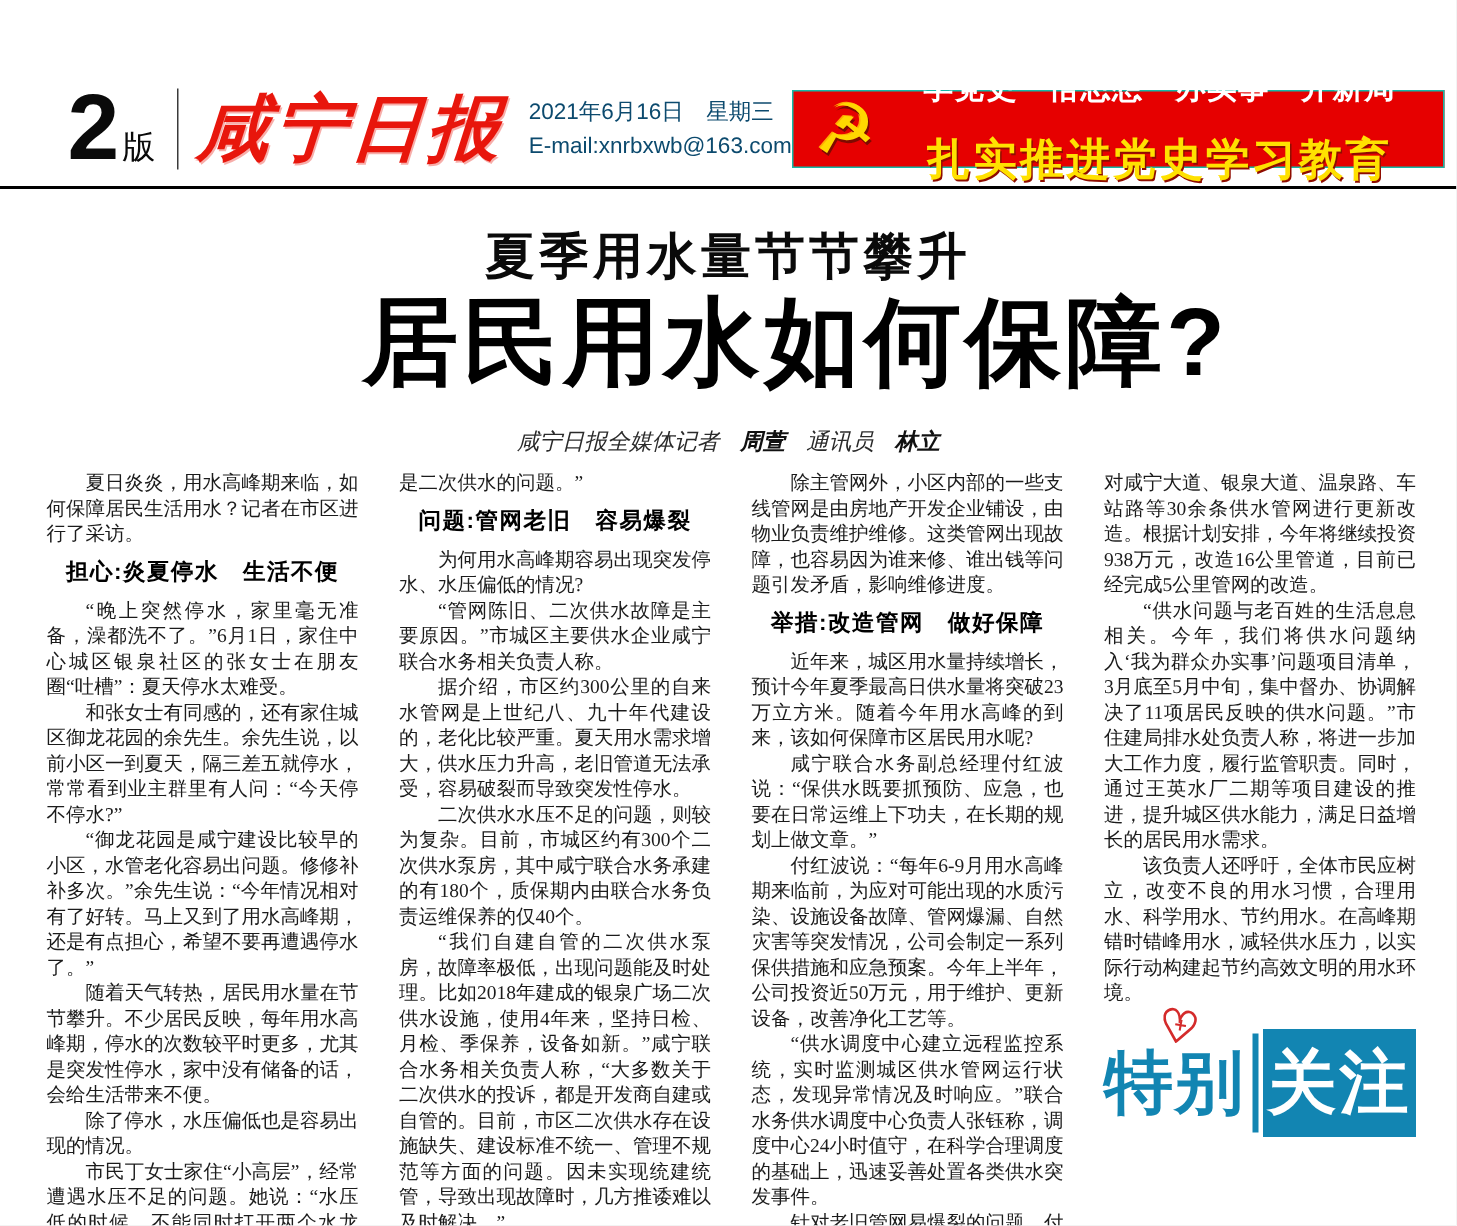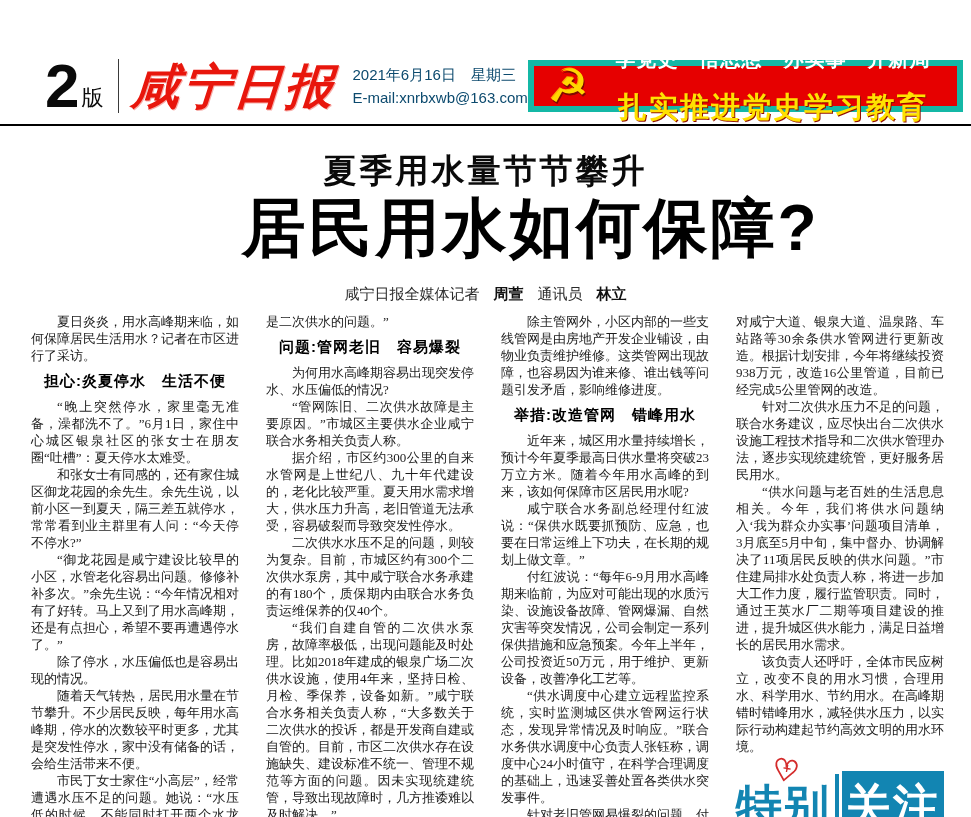--- a/index.html
+++ b/index.html
@@ -10,41 +10,41 @@
   .header-row{position:absolute;left:45px;top:50px;right:8px;height:72px;display:flex;align-items:center;}
   .edition{display:flex;align-items:flex-end;line-height:1;}
   .ed-num{font-size:62px;font-weight:bold;color:#0a0a0a;line-height:0.9;}
   .ed-label{font-size:22px;color:#0a0a0a;margin-left:2px;padding-bottom:5px;}
   .vdiv{width:1px;height:54px;background:#3a3a3a;margin:0 13px 0 15px;}
   .masthead{font-family:"DejaVu Serif",serif;font-style:italic;font-weight:bold;
             font-size:48px;color:#e8160c;letter-spacing:3px;line-height:1;
             transform:skewX(-4deg);white-space:nowrap;text-shadow:1px 1px 0 rgba(232,22,12,.35);}
   .dateblock{margin-left:16px;font-size:15px;line-height:1.55;color:#0c4a6e;white-space:nowrap;}
 
-  .banner{margin-left:auto;width:438px;height:52px;background:#e60000;border:6px solid #14b8a6;
+  .banner{margin-left:auto;width:438px;height:52px;background:#e60000;border:1px solid #14b8a6;
           display:flex;align-items:center;box-sizing:border-box;padding:0 10px 0 14px;}
   .emblem{font-size:46px;line-height:1;color:#ffd700;margin-right:10px;
           text-shadow:1px 2px 0 #7e0a00, -1px -1px 0 #ffab00;}
   .emblem::before{content:"☭";}
   .banner-text{flex:1;text-align:center;}
   .banner-l1{color:#ffffff;font-weight:bold;font-size:20px;letter-spacing:1px;line-height:1.2;white-space:nowrap;}
   .banner-l2{color:#ffe100;font-weight:900;font-size:29px;letter-spacing:2px;line-height:1.15;white-space:nowrap;
              text-shadow:1px 1px 0 #8f0c00;margin-top:20px;}
 
   .rule{position:absolute;top:124px;left:0;right:0;height:2px;background:#000;}
 
   
   .kicker{position:absolute;top:149px;left:0;width:100%;text-align:center;
           font-size:33px;font-weight:bold;color:#0a0a0a;letter-spacing:3px;}
   .headline{position:absolute;top:190px;left:0;width:100%;text-align:center;margin:0;
             font-size:64px;font-weight:900;color:#000;letter-spacing:3px;line-height:1.2;padding-left:45px;}
   .byline{position:absolute;top:285px;left:0;width:100%;text-align:center;
           font-size:15px;color:#2a2a2a;}
   .byline .name{font-weight:bold;color:#111;}
-  .byline span{margin:0 7px;}
+  .byline span{margin:0 7px;font-style:italic;}
 
   
   .body-cols{position:absolute;top:313px;left:31px;display:flex;gap:27px;}
   .col{width:208px;flex:0 0 208px;}
   .para{font-family:"Liberation Serif","DejaVu Serif",serif;font-size:13px;line-height:17px;
         text-align:justify;margin:0;text-indent:2em;color:#1b1b1b;}
   .para.noindent{text-indent:0;}
   .subhead{font-size:15px;font-weight:bold;text-align:center;margin:8px 0 7px;color:#000;
            letter-spacing:1px;white-space:nowrap;}
 
@@ -94,45 +94,44 @@
     <span>咸宁日报全媒体记者</span><span class="name">周萱</span><span>通讯员</span><span class="name">林立</span>
   </div>
 
   <main class="body-cols">
       <div class="col">
         <p class="para">夏日炎炎，用水高峰期来临，如何保障居民生活用水？记者在市区进行了采访。</p>
         <h3 class="subhead">担心:炎夏停水　生活不便</h3>
         <p class="para">“晚上突然停水，家里毫无准备，澡都洗不了。”6月1日，家住中心城区银泉社区的张女士在朋友圈“吐槽”：夏天停水太难受。</p>
         <p class="para">和张女士有同感的，还有家住城区御龙花园的余先生。余先生说，以前小区一到夏天，隔三差五就停水，常常看到业主群里有人问：“今天停不停水?”</p>
         <p class="para">“御龙花园是咸宁建设比较早的小区，水管老化容易出问题。修修补补多次。”余先生说：“今年情况相对有了好转。马上又到了用水高峰期，还是有点担心，希望不要再遭遇停水了。”</p>
+        <p class="para">随着天气转热，居民用水量在节节攀升。不少居民反映，每年用水高峰期，停水的次数较平时更多，尤其是突发性停水，家中没有储备的话，会给生活带来不便。</p>
         <p class="para">除了停水，水压偏低也是容易出现的情况。</p>
-        <p class="para">随着天气转热，居民用水量在节节攀升。不少居民反映，每年用水高峰期，停水的次数较平时更多，尤其是突发性停水，家中没有储备的话，会给生活带来不便。</p>
         <p class="para">市民丁女士家住“小高层”，经常遭遇水压不足的问题。她说：“水压低的时候，不能同时打开两个水龙头，一个有水，另一个就没水。物业认为主要还</p>
       </div>
       <div class="col">
         <p class="para noindent">是二次供水的问题。”</p>
         <h3 class="subhead">问题:管网老旧　容易爆裂</h3>
         <p class="para">为何用水高峰期容易出现突发停水、水压偏低的情况?</p>
         <p class="para">“管网陈旧、二次供水故障是主要原因。”市城区主要供水企业咸宁联合水务相关负责人称。</p>
         <p class="para">据介绍，市区约300公里的自来水管网是上世纪八、九十年代建设的，老化比较严重。夏天用水需求增大，供水压力升高，老旧管道无法承受，容易破裂而导致突发性停水。</p>
         <p class="para">二次供水水压不足的问题，则较为复杂。目前，市城区约有300个二次供水泵房，其中咸宁联合水务承建的有180个，质保期内由联合水务负责运维保养的仅40个。</p>
         <p class="para">“我们自建自管的二次供水泵房，故障率极低，出现问题能及时处理。比如2018年建成的银泉广场二次供水设施，使用4年来，坚持日检、月检、季保养，设备如新。”咸宁联合水务相关负责人称，“大多数关于二次供水的投诉，都是开发商自建或自管的。目前，市区二次供水存在设施缺失、建设标准不统一、管理不规范等方面的问题。因未实现统建统管，导致出现故障时，几方推诿难以及时解决。”</p>
       </div>
       <div class="col">
         <p class="para">除主管网外，小区内部的一些支线管网是由房地产开发企业铺设，由物业负责维护维修。这类管网出现故障，也容易因为谁来修、谁出钱等问题引发矛盾，影响维修进度。</p>
-        <h3 class="subhead">举措:改造管网　错峰用水</h3>
+        <h3 class="subhead">举措:改造管网　做好保障</h3>
         <p class="para">近年来，城区用水量持续增长，预计今年夏季最高日供水量将突破23万立方米。随着今年用水高峰的到来，该如何保障市区居民用水呢?</p>
         <p class="para">咸宁联合水务副总经理付红波说：“保供水既要抓预防、应急，也要在日常运维上下功夫，在长期的规划上做文章。”</p>
         <p class="para">付红波说：“每年6-9月用水高峰期来临前，为应对可能出现的水质污染、设施设备故障、管网爆漏、自然灾害等突发情况，公司会制定一系列保供措施和应急预案。今年上半年，公司投资近50万元，用于维护、更新设备，改善净化工艺等。</p>
         <p class="para">“供水调度中心建立远程监控系统，实时监测城区供水管网运行状态，发现异常情况及时响应。”联合水务供水调度中心负责人张钰称，调度中心24小时值守，在科学合理调度的基础上，迅速妥善处置各类供水突发事件。</p>
         <p class="para">针对老旧管网易爆裂的问题，付红波表示，公司已累计投资近1.2亿元，</p>
       </div>
       <div class="col">
         <p class="para noindent">对咸宁大道、银泉大道、温泉路、车站路等30余条供水管网进行更新改造。根据计划安排，今年将继续投资938万元，改造16公里管道，目前已经完成5公里管网的改造。</p>
-        <p class="para">针对二次供水压力不足的问题，联合水务建议，应尽快出台二次供水设施工程技术指导和二次供水管理办法，逐步实现统建统管，更好服务居民用水。</p>
         <p class="para">“供水问题与老百姓的生活息息相关。今年，我们将供水问题纳入‘我为群众办实事’问题项目清单，3月底至5月中旬，集中督办、协调解决了11项居民反映的供水问题。”市住建局排水处负责人称，将进一步加大工作力度，履行监管职责。同时，通过王英水厂二期等项目建设的推进，提升城区供水能力，满足日益增长的居民用水需求。</p>
         <p class="para">该负责人还呼吁，全体市民应树立，改变不良的用水习惯，合理用水、科学用水、节约用水。在高峰期错时错峰用水，减轻供水压力，以实际行动构建起节约高效文明的用水环境。</p>
   <div class="badge">
     <div class="badge-left">
       <span>特别</span>
       <i class="heart">
               <i class="hp"></i>
             </i>
     </div>
     <div class="badge-bar"></div>

